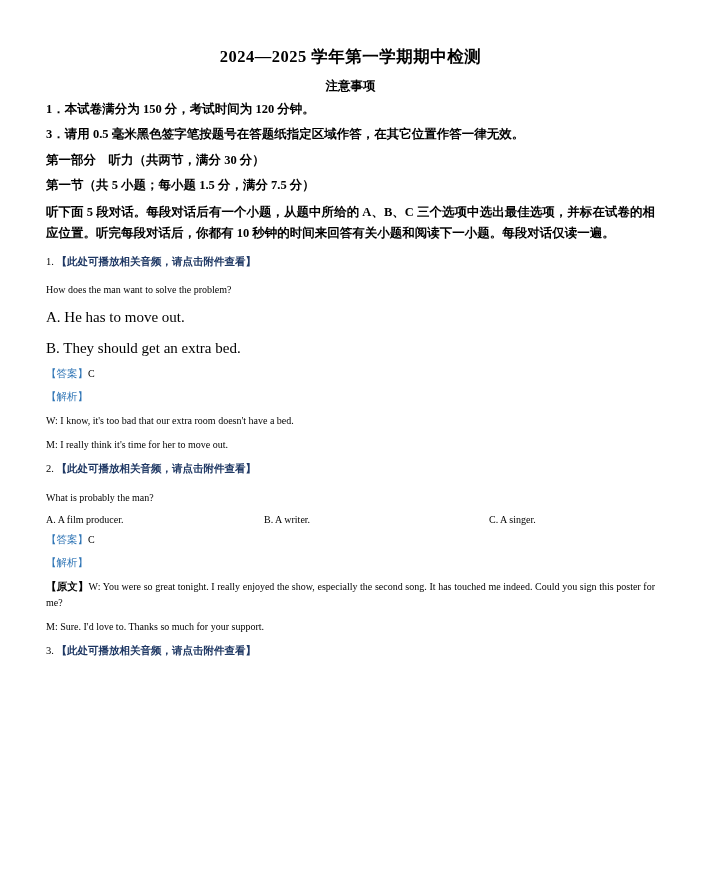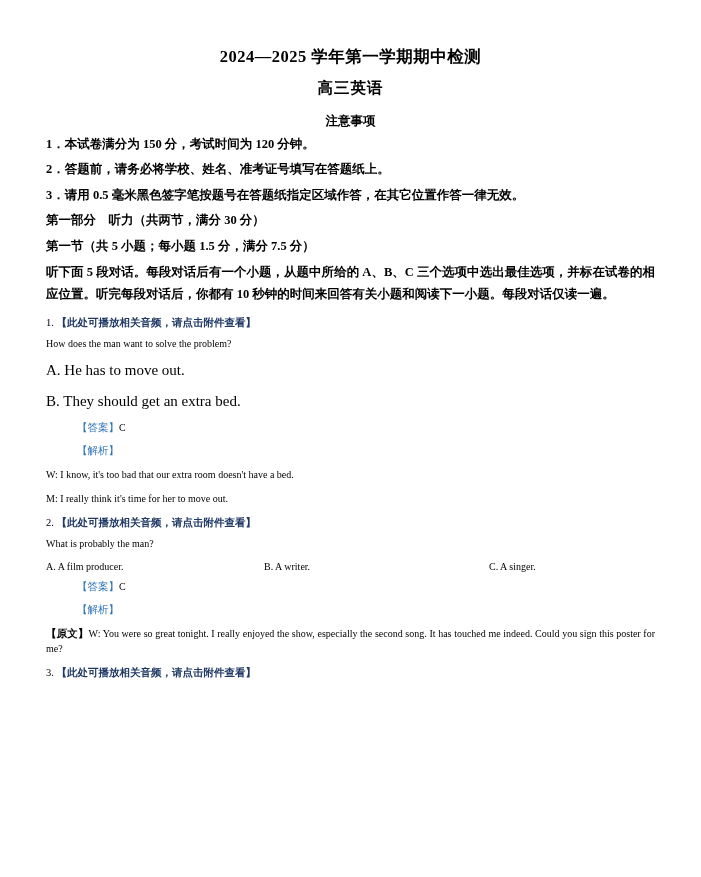--- a/index.html
+++ b/index.html
@@ -50,37 +50,36 @@
   }
   .bold-block {
     font-size: 12.5px;
     font-weight: bold;
     margin: 0 0 7px 0;
     line-height: 1.75;
     text-align: justify;
   }
   .q-line {
     font-size: 10px;
-    margin: 7px 0 0 0;
+    margin: 14px 0 0 0;
     line-height: 1.45;
   }
   .q-num-line {
     font-size: 10.5px;
     margin: 9px 0 0 0;
     line-height: 1.45;
   }
   .audio-tag {
     color: #1f3864;
     font-weight: bold;
     font-size: 10.5px;
   }
   .ans-tag {
     color: #2e74b5;
     font-size: 10.5px;
-    margin-left: 31px;
   }
   .ans-line {
     font-size: 10.5px;
     margin: 8px 0 0 0;
   }
   .ans-val {
     color: #000000;
     font-size: 10px;
   }
   .analysis-line {
@@ -113,25 +112,23 @@
     margin: 9px 0 0 0;
     line-height: 1.45;
   }
 </style>
 </head>
 <body>
 
 <div class="page">
 
   <div class="title-main">2024—2025 学年第一学期期中检测</div>
-  <div class="title-sub">高三英语</div>
 
   <div class="notice-heading">注意事项</div>
   <div class="bold-line">1．本试卷满分为 150 分，考试时间为 120 分钟。</div>
-  <div class="bold-line">2．答题前，请务必将学校、姓名、准考证号填写在答题纸上。</div>
   <div class="bold-line">3．请用 0.5 毫米黑色签字笔按题号在答题纸指定区域作答，在其它位置作答一律无效。</div>
 
   <div class="bold-line">第一部分　听力（共两节，满分 30 分）</div>
   <div class="bold-line">第一节（共 5 小题；每小题 1.5 分，满分 7.5 分）</div>
   <div class="bold-block">听下面 5 段对话。每段对话后有一个小题，从题中所给的 A、B、C 三个选项中选出最佳选项，并标在试卷的相应位置。听完每段对话后，你都有 10 秒钟的时间来回答有关小题和阅读下一小题。每段对话仅读一遍。</div>
 
   <div class="q-num-line">
     <span>1.</span>
     <span class="audio-tag">【此处可播放相关音频，请点击附件查看】</span>
   </div>
@@ -159,19 +156,20 @@
   </div>
   <div class="ans-line">
     <span class="ans-tag">【答案】</span><span class="ans-val">C</span>
   </div>
   <div class="analysis-line">
     <span class="ans-tag">【解析】</span>
   </div>
   <div class="script-line">
     <span class="script-tag">【原文】</span><span>W: You were so great tonight. I really enjoyed the show, especially the second song. It has touched me indeed. Could you sign this poster for me?</span>
   </div>
+  <div class="script-line">M: Sure. I'd love to. Thanks so much for your support.</div>
 
   <div class="q-num-line">
     <span>3.</span>
     <span class="audio-tag">【此处可播放相关音频，请点击附件查看】</span>
   </div>
 
 </div>
 
 </body></html>

